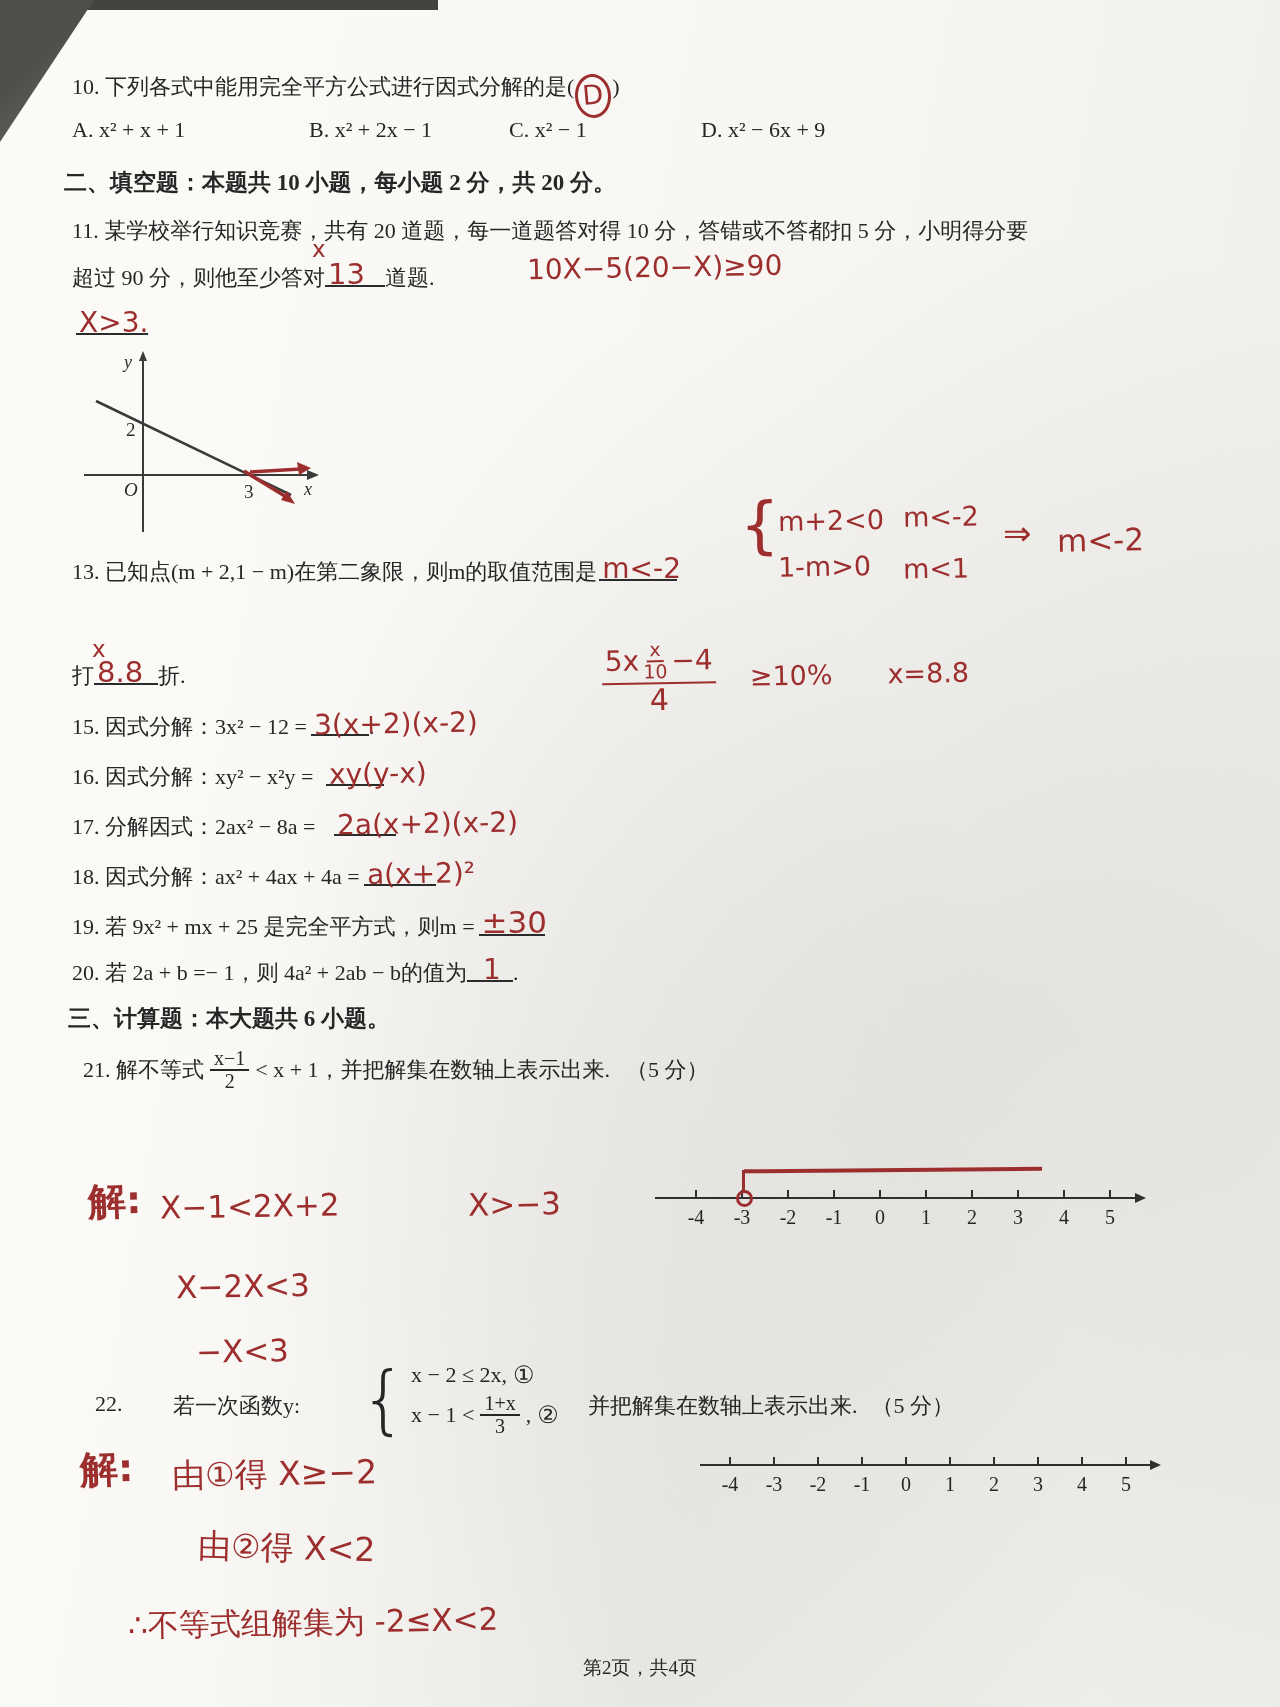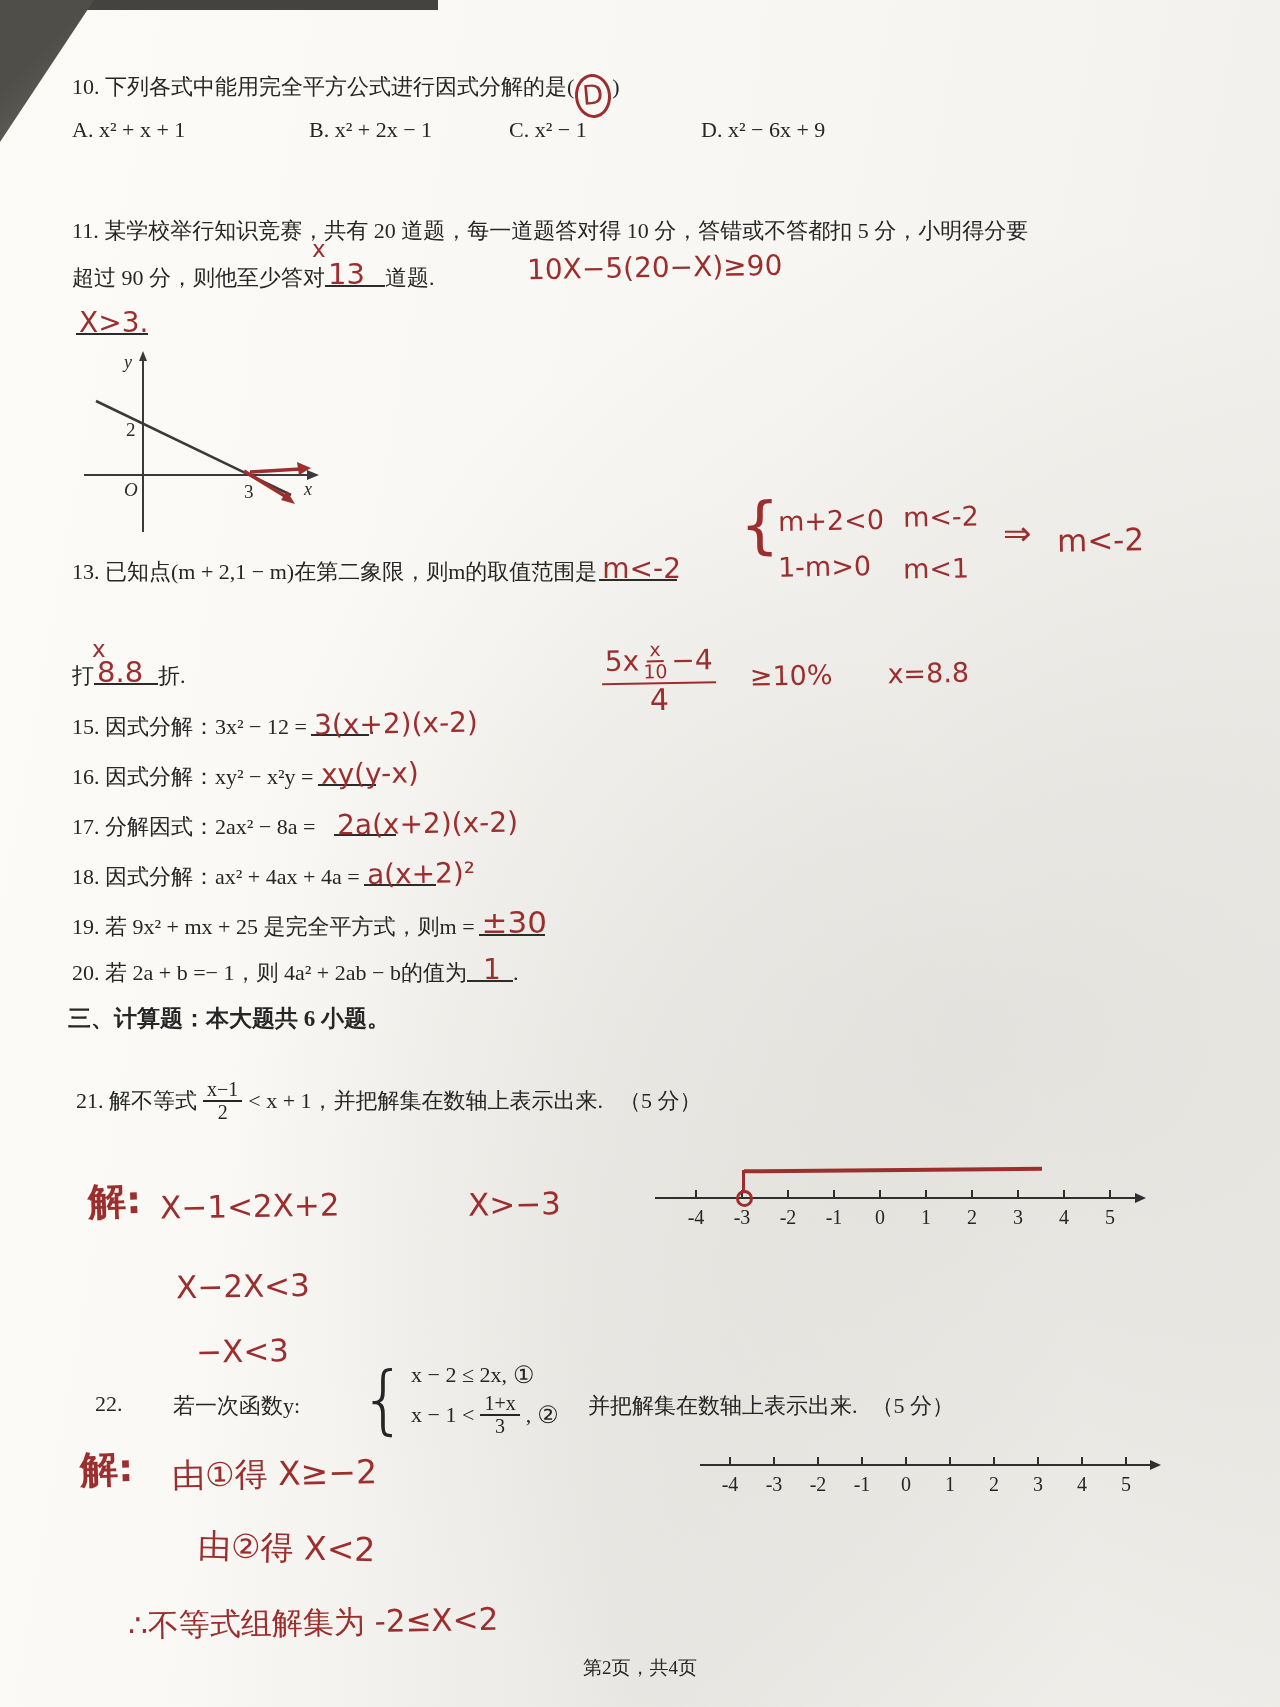--- a/index.html
+++ b/index.html
@@ -44,20 +44,21 @@
   <div class="abs print" style="left:72px;top:72px;">
     <span>10. 下列各式中能用完全平方公式进行因式分解的是(</span><span class="circled">D</span><span>)</span>
   </div>
   <div>
     <span class="abs print" style="left:72px;top:117px;">A. x² + x + 1</span>
     <span class="abs print" style="left:309px;top:117px;">B. x² + 2x − 1</span>
     <span class="abs print" style="left:509px;top:117px;">C. x² − 1</span>
     <span class="abs print" style="left:701px;top:117px;">D. x² − 6x + 9</span>
   </div>
 
+  <div class="abs print bold" style="left:64px;top:167px;font-size:23px;">二、填空题：本题共 10 小题，每小题 2 分，共 20 分。</div>
 
   <div class="abs print" style="left:72px;top:216px;">11. 某学校举行知识竞赛，共有 20 道题，每一道题答对得 10 分，答错或不答都扣 5 分，小明得分要</div>
   <div class="abs print" style="left:72px;top:263px;">
     <span>超过 90 分，则他至少答对</span><span class="blank" style="width:60px;"><span class="bval hand" style="font-size:29px;">13</span></span><span>道题.</span>
   </div>
   <span class="abs hand" style="left:312px;top:236px;font-size:23px;">x</span>
   <div class="abs hand r2" style="left:527px;top:251px;font-size:28px;">10X−5(20−X)≥90</div>
 
   <div class="abs print" style="left:72px;top:311px;">
     <span class="blank" style="width:72px;margin-left:4px;"><span class="bval hand" style="font-size:28px;">X&gt;3.</span></span>
@@ -110,38 +111,38 @@
       <span style="font-size:30px;">4</span>
     </span>
     <span style="font-size:27px;margin-left:30px;">≥10%</span>
     <span style="font-size:27px;margin-left:55px;">x=8.8</span>
   </div>
 
   <div class="abs print" style="left:72px;top:712px;">
     <span>15. 因式分解：3x² − 12 =</span><span class="blank" style="width:58px;margin-left:4px;"><span class="bval hand r2" style="font-size:28px;">3(x+2)(x-2)</span></span><span>.</span>
   </div>
   <div class="abs print" style="left:72px;top:762px;">
-    <span>16. 因式分解：xy² − x²y =</span><span class="blank" style="width:58px;margin-left:4px;"><span class="bval hand r2" style="font-size:28px;">xy(y-x)</span></span>
+    <span>16. 因式分解：xy² − x²y =</span><span class="blank" style="width:58px;margin-left:12px;"><span class="bval hand r2" style="font-size:28px;">xy(y-x)</span></span>
   </div>
   <div class="abs print" style="left:72px;top:812px;">
     <span>17. 分解因式：2ax² − 8a =</span><span class="blank" style="width:62px;margin-left:19px;"><span class="bval hand r2" style="font-size:28px;">2a(x+2)(x-2)</span></span>
   </div>
   <div class="abs print" style="left:72px;top:862px;">
     <span>18. 因式分解：ax² + 4ax + 4a =</span><span class="blank" style="width:72px;margin-left:4px;"><span class="bval hand r2" style="font-size:28px;">a(x+2)²</span></span>
   </div>
   <div class="abs print" style="left:72px;top:912px;">
     <span>19. 若 9x² + mx + 25 是完全平方式，则m =</span><span class="blank" style="width:66px;margin-left:4px;"><span class="bval hand" style="font-size:31px;">±30</span></span>
   </div>
   <div class="abs print" style="left:72px;top:958px;">
     <span>20. 若 2a + b =− 1，则 4a² + 2ab − b的值为</span><span class="blank" style="width:46px;"><span class="bval hand" style="font-size:28px;left:16px;">1</span></span><span>.</span>
   </div>
 
   <div class="abs print bold" style="left:68px;top:1003px;font-size:23px;">三、计算题：本大题共 6 小题。</div>
 
-  <div class="abs print flexline" style="left:76px;top:1048px;margin-top:31px;">
+  <div class="abs print flexline" style="left:83px;top:1048px;">
     <span>21. 解不等式</span>
     <span class="frac" style="font-size:20px;">
       <span class="ftop">x−1</span>
       <span>2</span>
     </span>
     <span>&lt; x + 1，并把解集在数轴上表示出来.</span>
     <span style="margin-left:16px;">（5 分）</span>
   </div>
 
   <div class="abs" style="left:655px;top:1185px;width:500px;height:50px;">

